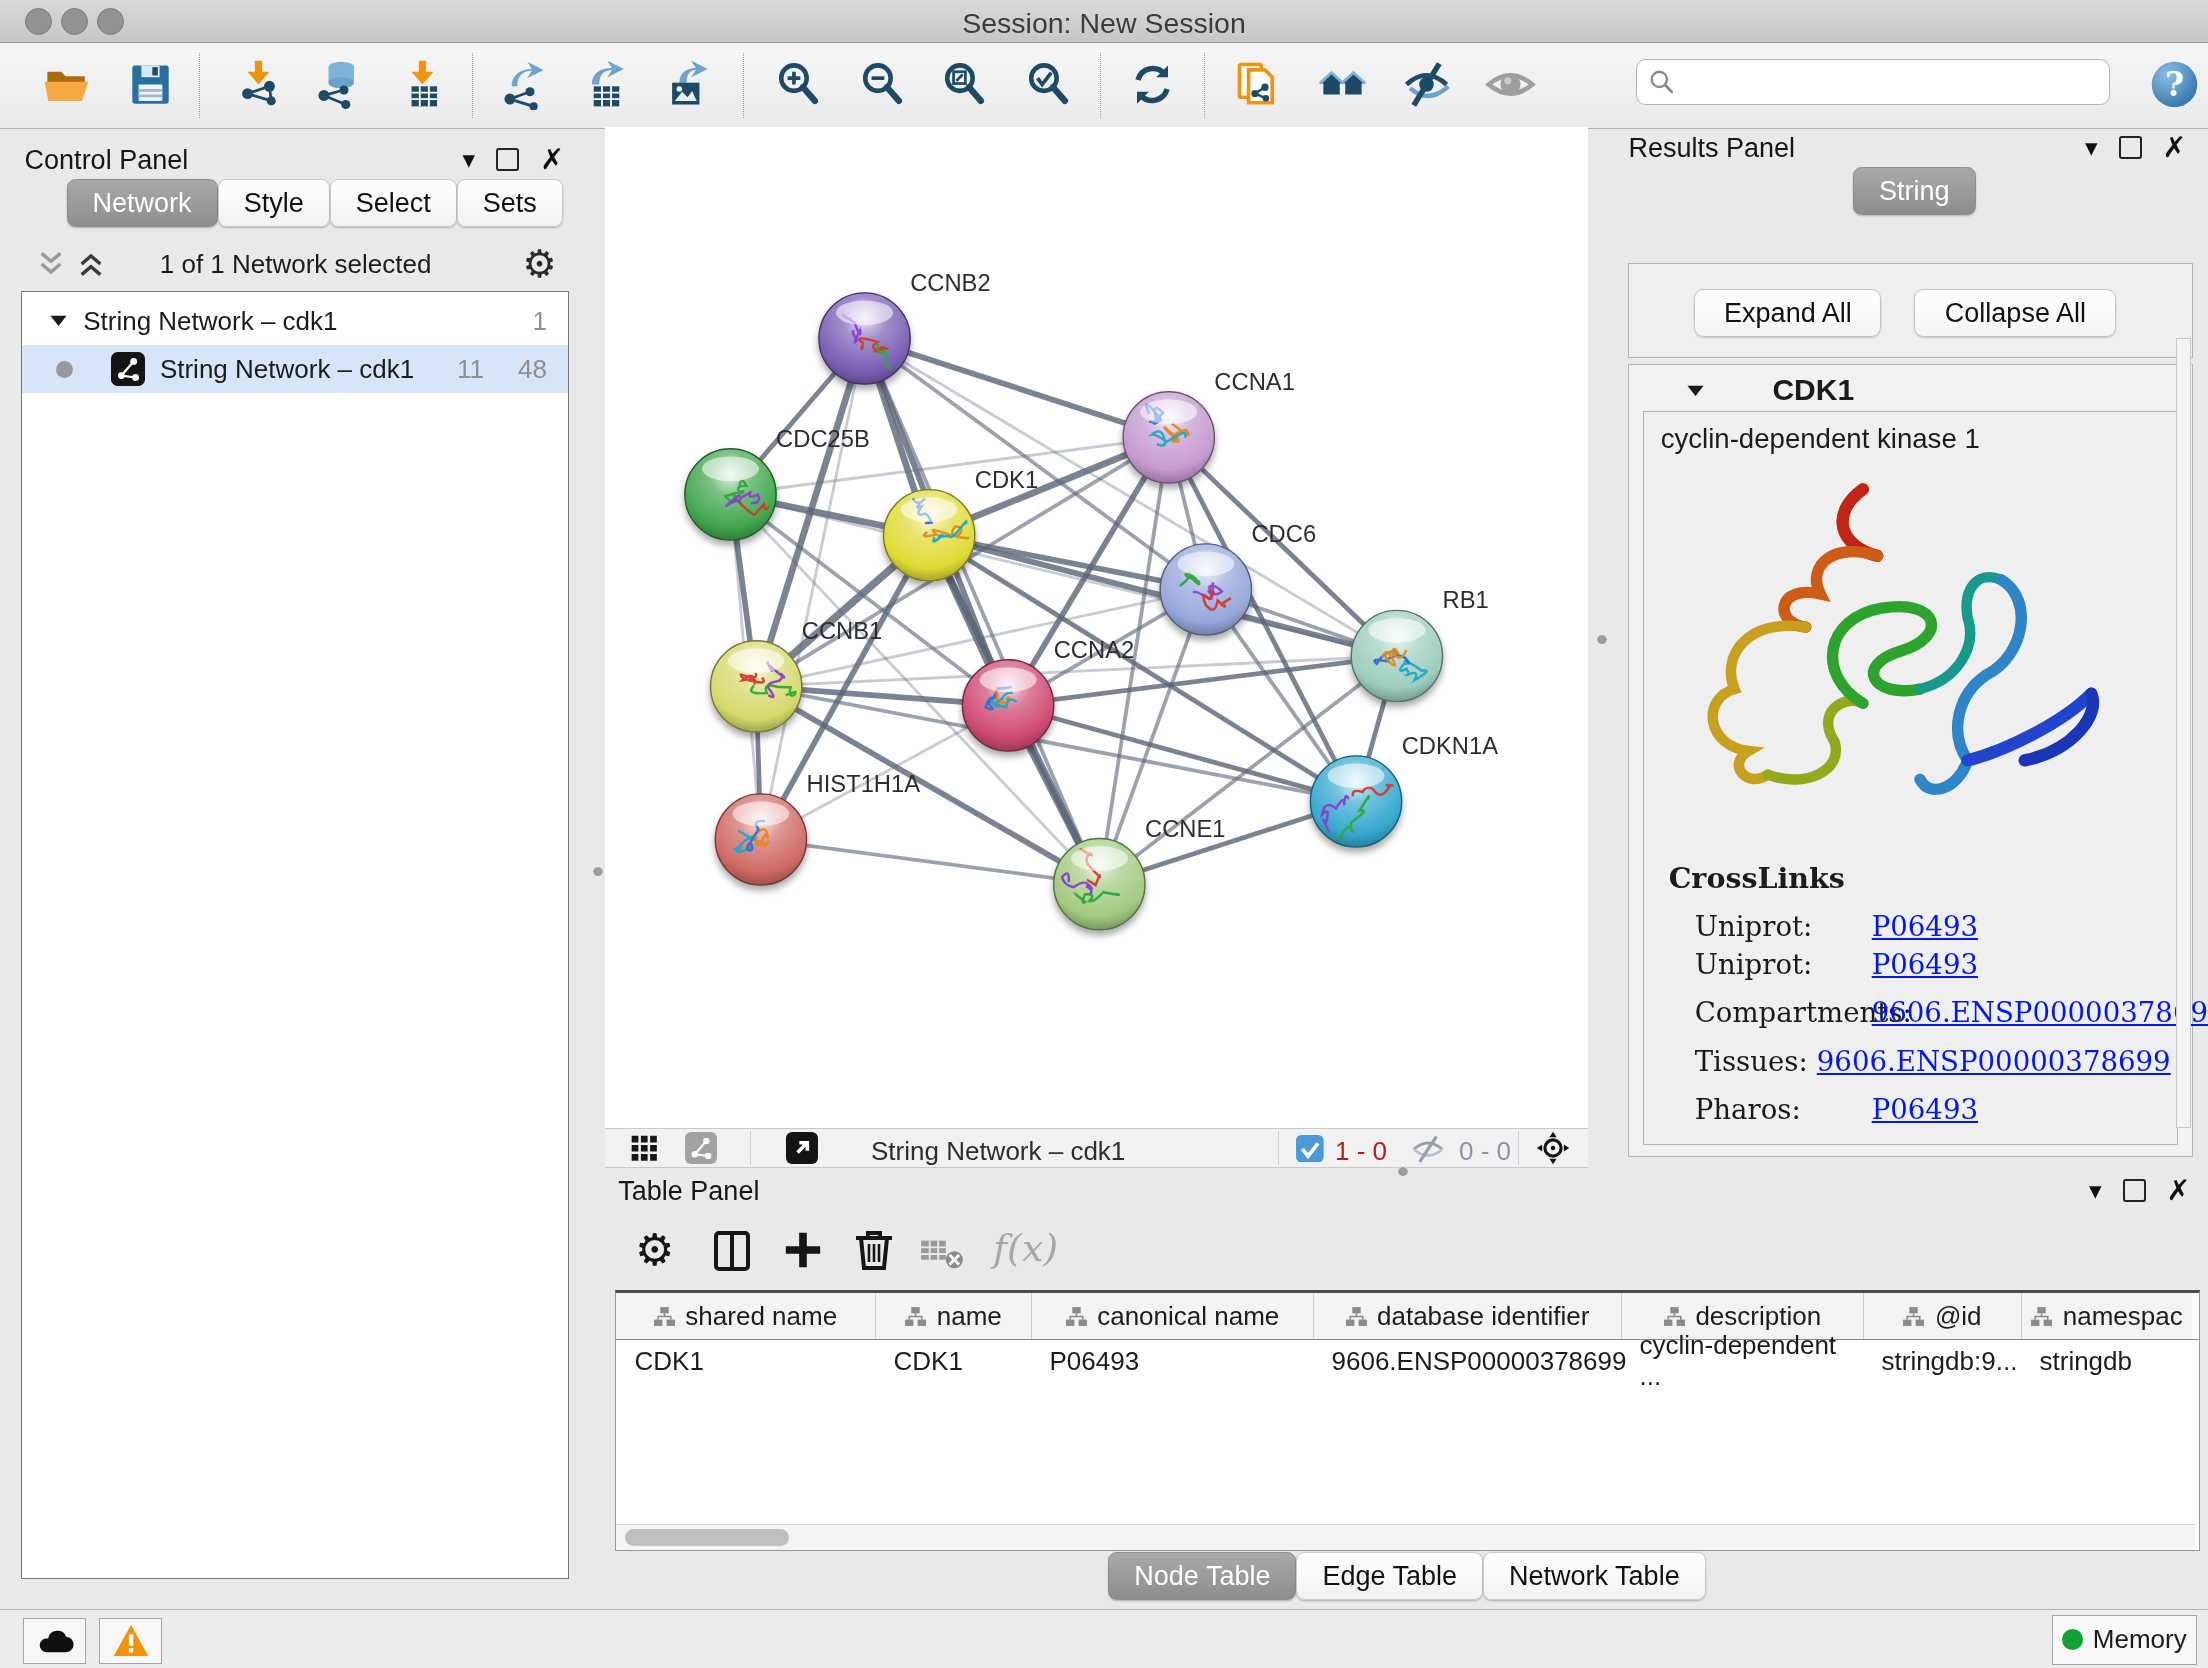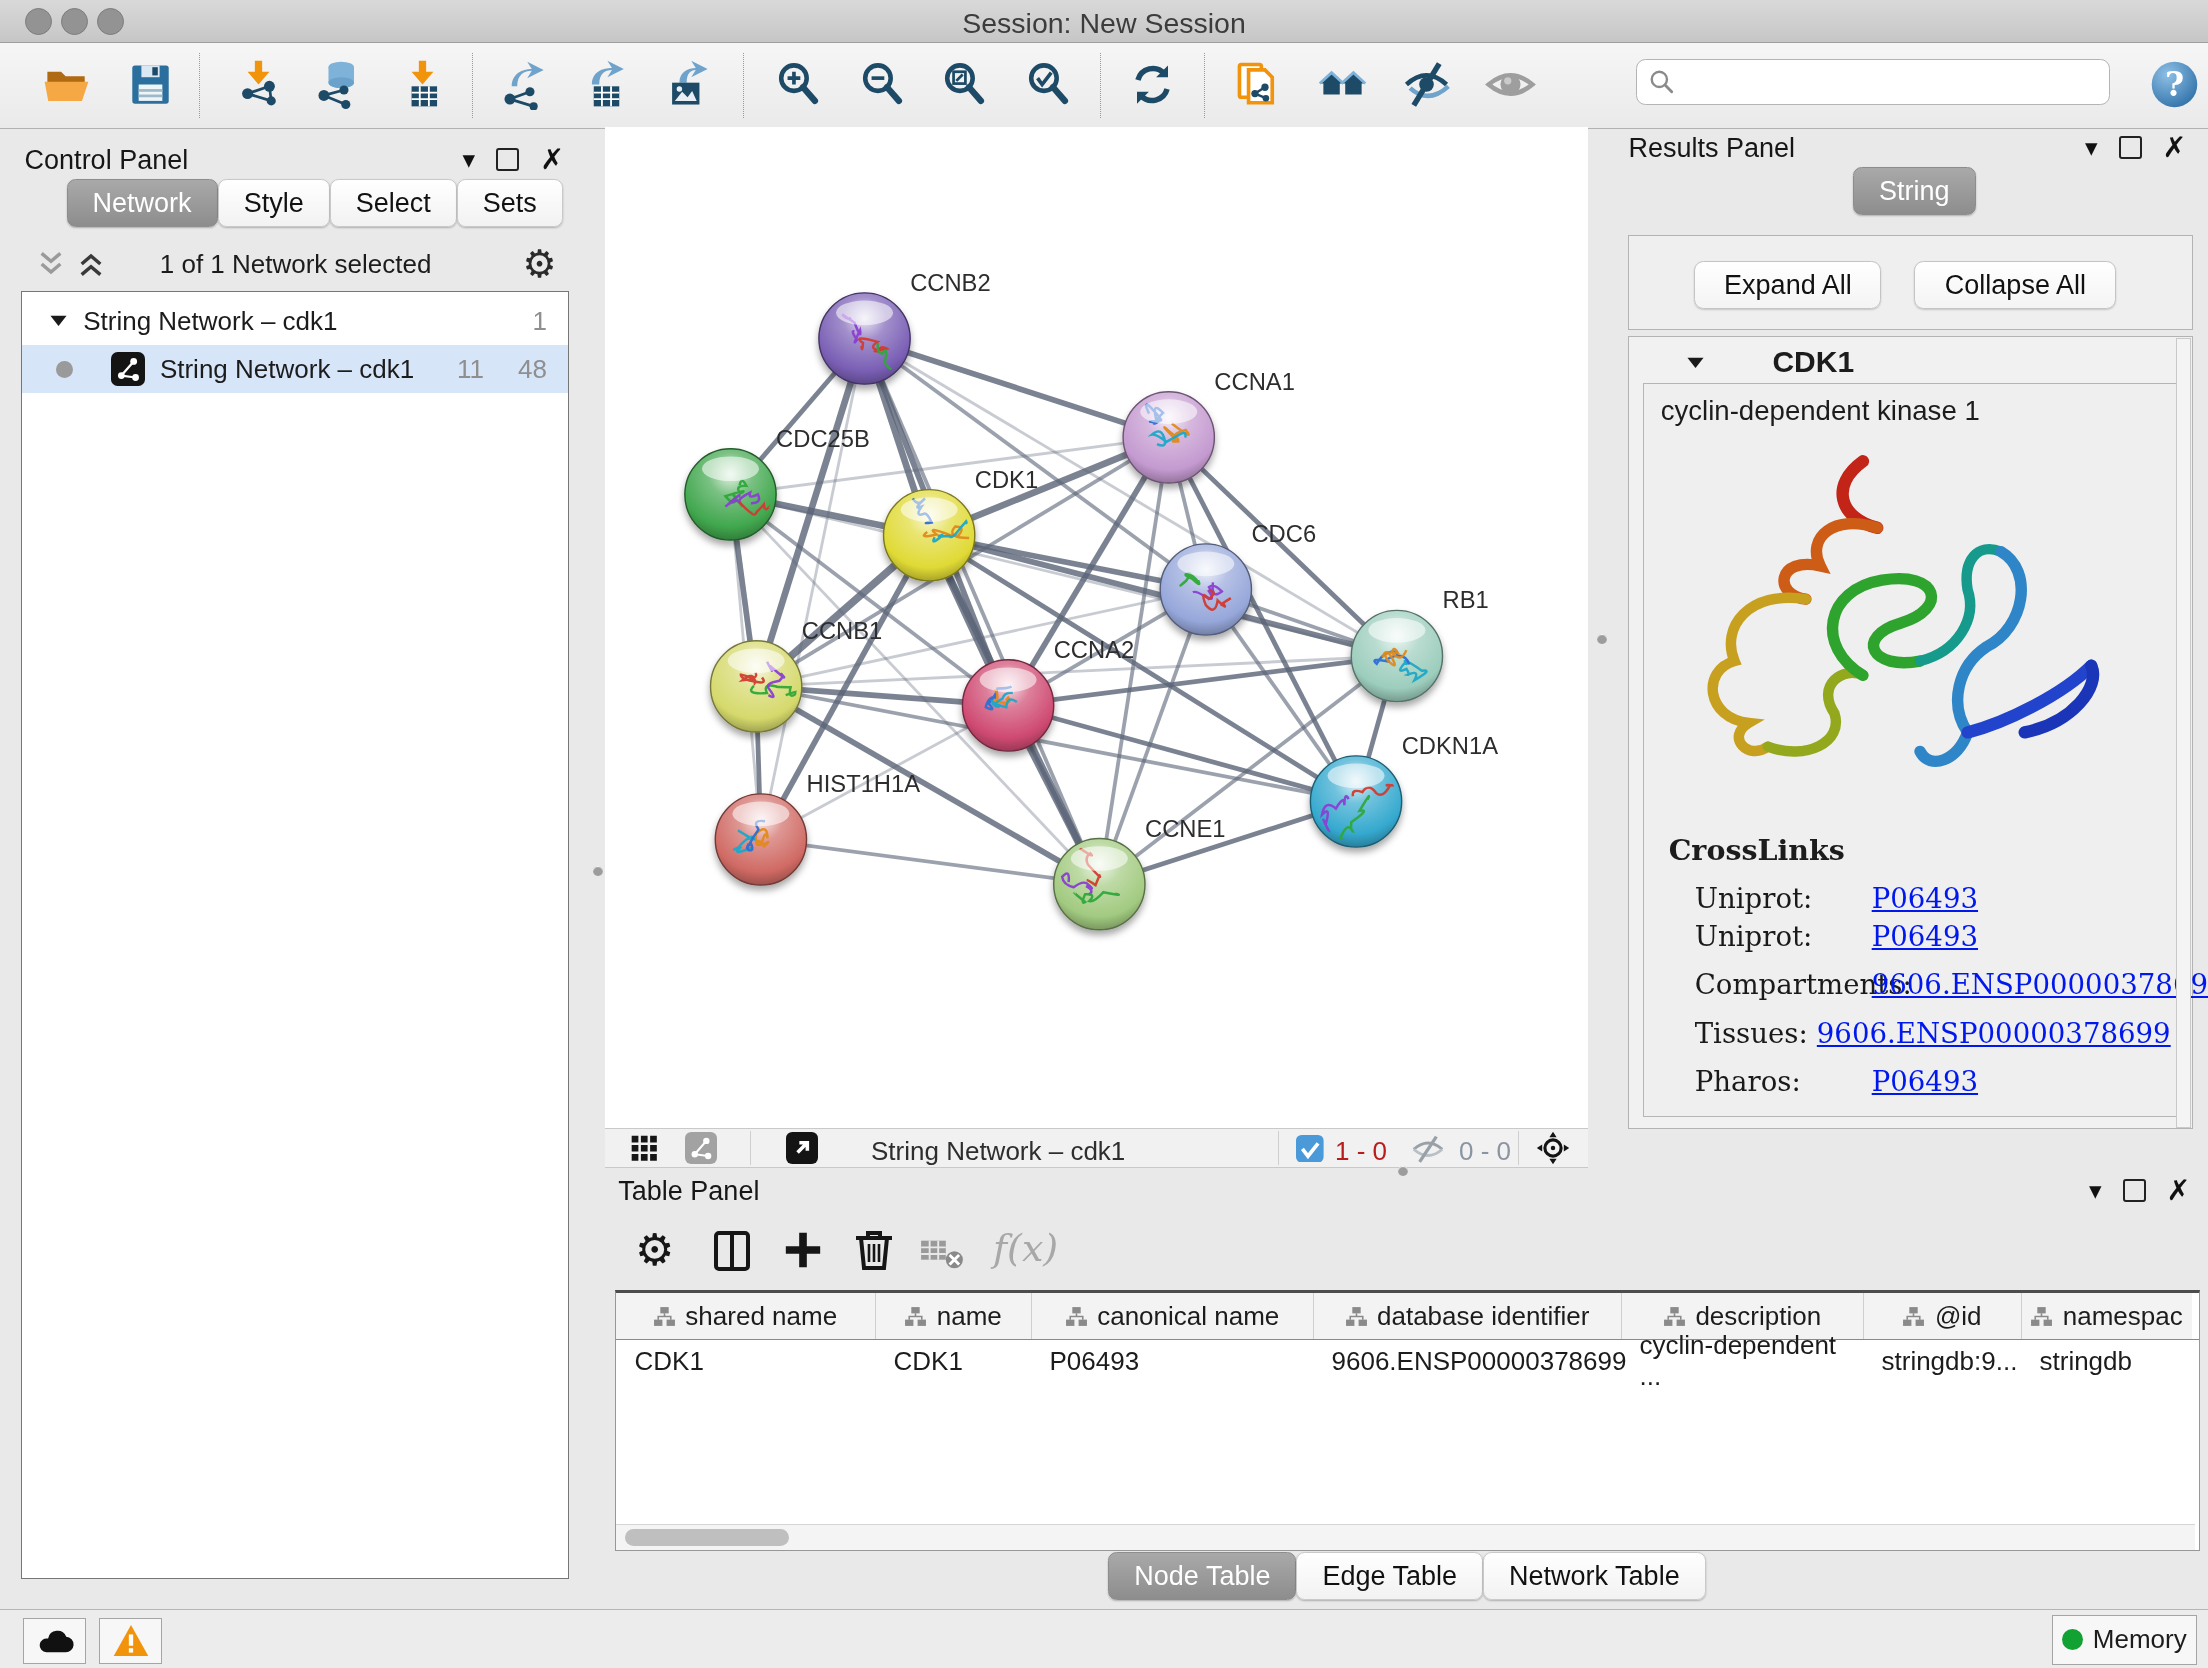--- a/index.html
+++ b/index.html
@@ -40,21 +40,21 @@
        height:46px;padding:0 25px;border-radius:8.6px;box-shadow:0 1px 1.9px rgba(0,0,0,.25);}
   .tab.sel{background:linear-gradient(#a9a9a9,#8d8d8d);color:#fff;border-color:#8d8d8d;}
 
   
   .treebox{background:#fff;border:1.9px solid #767676;}
   .trow{position:absolute;left:0;width:100%;height:48px;display:flex;align-items:center;font-size:26px;}
   .trow .cnt{color:#8f8f8f;}
   .selrow{background:#d7e5f8;}
 
   
-  .rbox{border:1.9px solid #b3b3b3;background:#efefef;}
+  .rbox{border:1.9px solid #b3b3b3;background:#efefef;margin-top:28px;}
   .btn{background:linear-gradient(#ffffff,#f4f4f4);border:1.9px solid #c4c4c4;border-radius:9.5px;
        font-size:27px;display:flex;align-items:center;justify-content:center;color:#111;
        box-shadow:0 1px 1.9px rgba(0,0,0,.18);}
   .serif{font-family:"DejaVu Serif",serif;}
   .cllink{color:#0018ee;text-decoration:underline;font-size:27.6px;font-family:"DejaVu Serif",serif;}
   .clrow{position:absolute;left:0;width:100%;height:48px;display:flex;align-items:baseline;}
   .cllabel{font-size:27.6px;color:#1a1a1a;font-family:"DejaVu Serif",serif;}
 
   
   .tblbox{background:#fff;border:1.9px solid #979797;border-top:3.8px solid #4c4c4c;}

